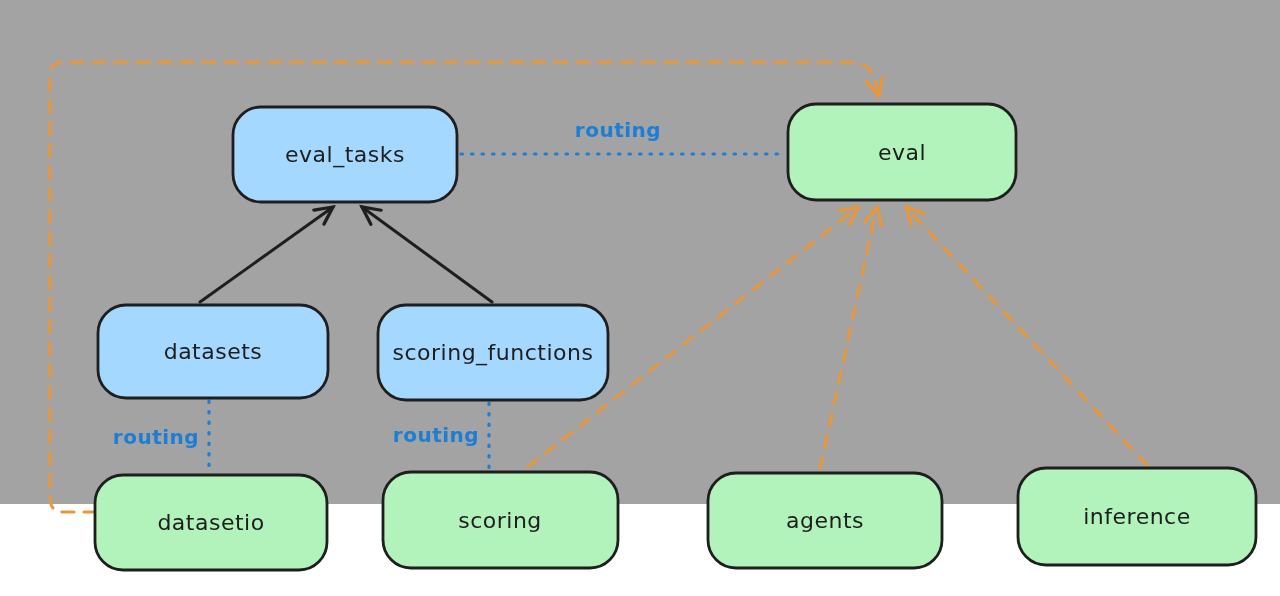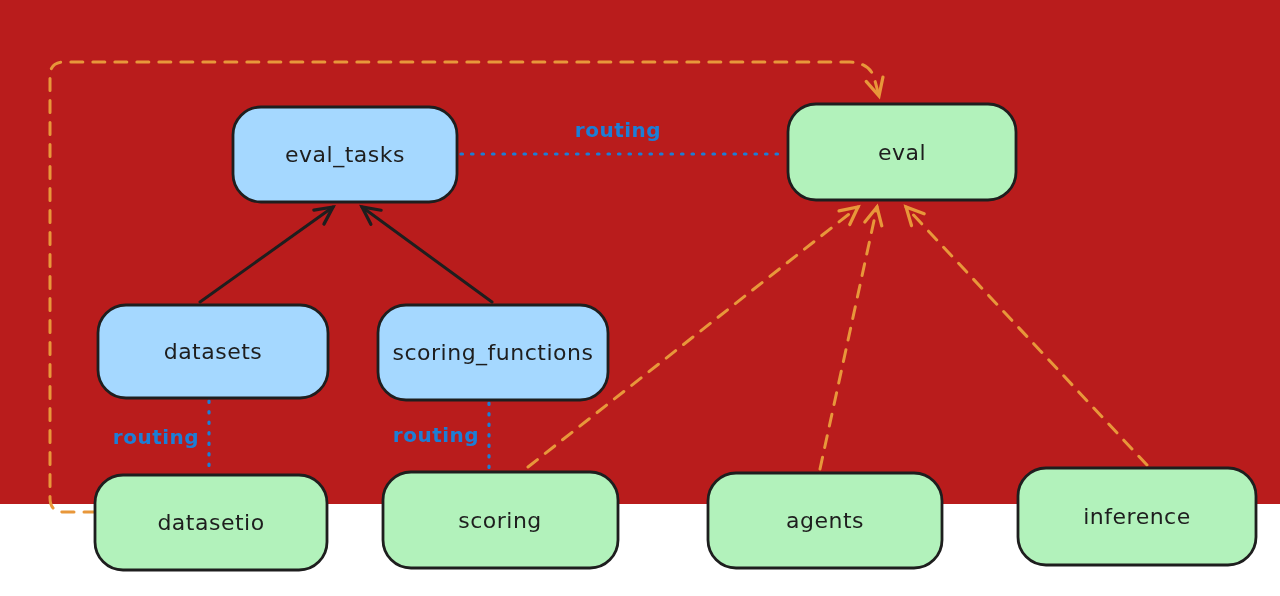--- a/index.html
+++ b/index.html
@@ -8,21 +8,21 @@
     background: #ffffff;
     width: 1280px;
     height: 596px;
     overflow: hidden;
     font-family: "DejaVu Sans", "Liberation Sans", sans-serif;
   }
   .canvas-wrap {
     position: relative;
     width: 1280px;
     height: 504px;
-    background: #b91c1c;
+    background: #a3a3a3;
   }
   svg { display: block; }
   .node-rect {
     stroke-width: 2.8;
     stroke-linejoin: round;
   }
   .node-label {
     font-family: "DejaVu Sans", "Liberation Sans", sans-serif;
     font-size: 22px;
     text-anchor: middle;

